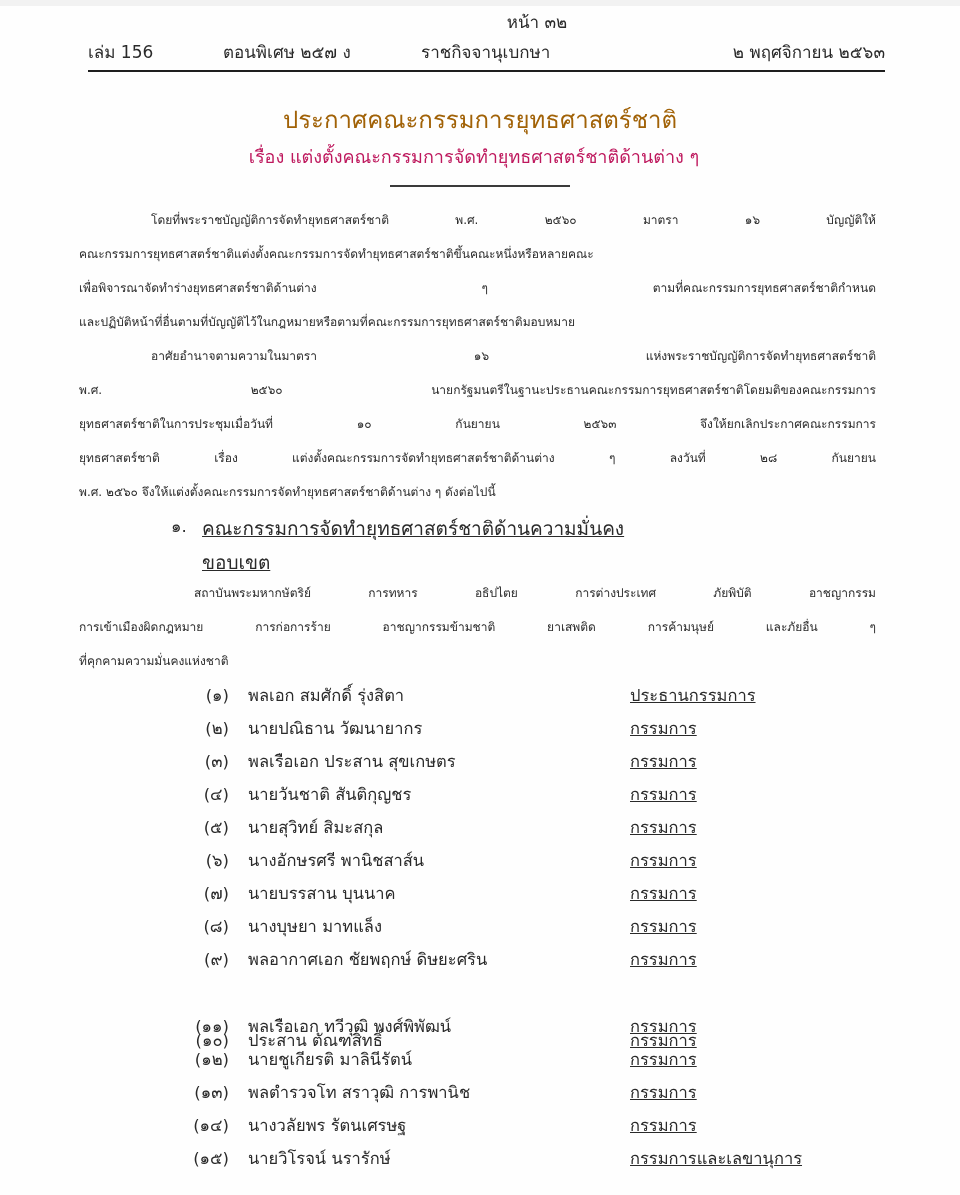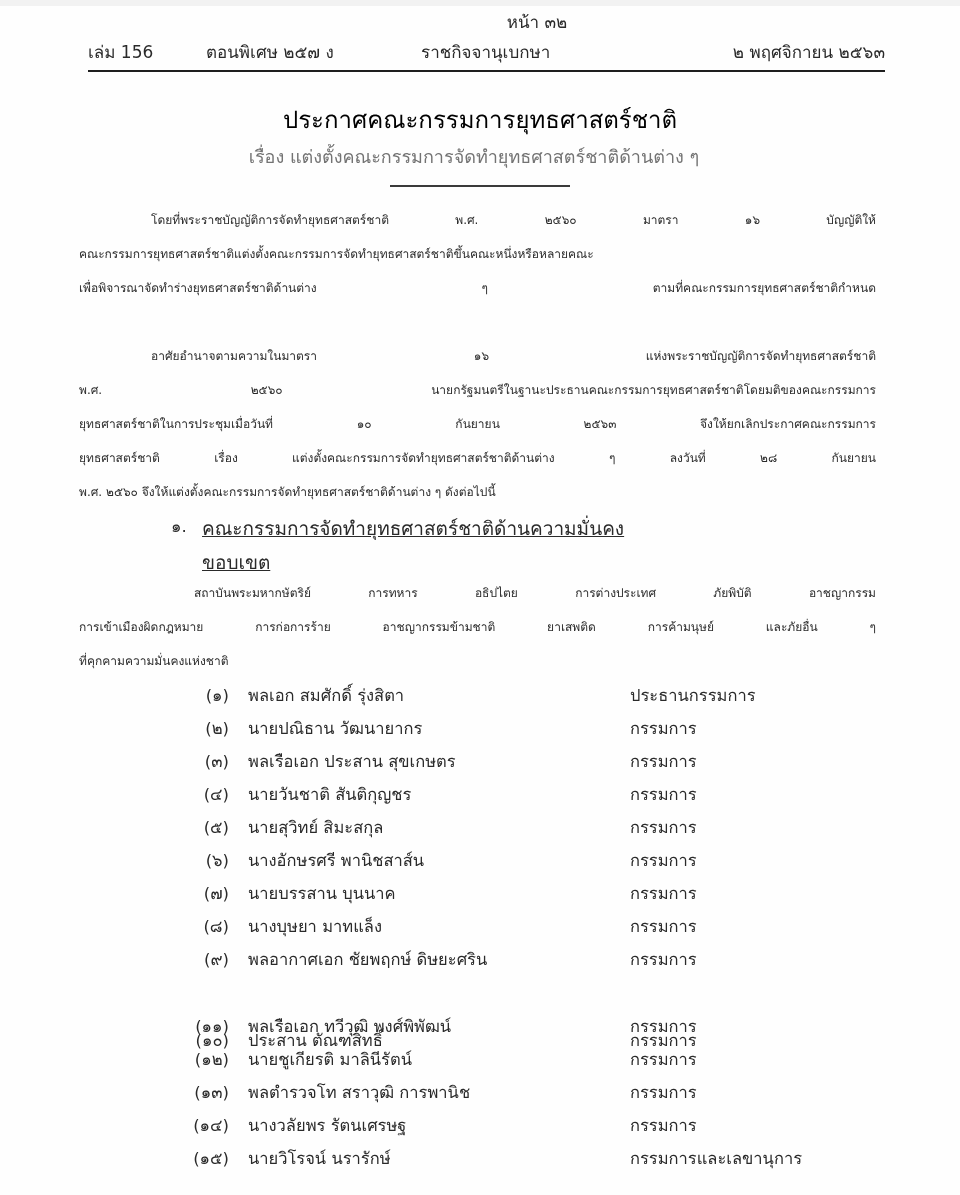--- a/index.html
+++ b/index.html
@@ -8,59 +8,60 @@
     font-family: "DejaVu Sans", sans-serif; color: #2a2a2a;
   }
   .page { position: absolute; left: 0; top: 0; width: 960px; height: 1195px; background: #fefefe; }
   .topshade { position: absolute; left: 0; top: 0; width: 960px; height: 6px; background: #f2f2f2; }
 
   .page-num { position: absolute; top: 8px; left: 0; width: 1074px; text-align: center; font-size: 17px; }
   .hdr { position: absolute; top: 38px; left: 88px; width: 797px; height: 26px; font-size: 17px; }
   .hdr span { position: absolute; top: 0; white-space: nowrap; }
   .hdr-rule { position: absolute; top: 70px; left: 88px; width: 797px; height: 2px; background: #1e1e1e; }
 
-  .title { position: absolute; top: 100px; left: 0; width: 960px; text-align: center; font-size: 24px; color: #000000; }
-  .subtitle { position: absolute; top: 142px; left: 0; width: 948px; text-align: center; font-size: 18px; color: #737373; }
+  .title { position: absolute; top: 100px; left: 0; width: 960px; text-align: center; font-size: 24px; color: #a16207; }
+  .subtitle { position: absolute; top: 142px; left: 0; width: 948px; text-align: center; font-size: 18px; color: #be185d; }
   .title-rule { position: absolute; top: 185px; left: 390px; width: 180px; height: 2px; background: #3a3a3a; }
 
   .line { position: absolute; left: 79px; width: 797px; font-size: 12px; white-space: nowrap; line-height: 24px; }
   .just { text-align: justify; text-align-last: justify; }
   .indent { padding-left: 72px; box-sizing: border-box; }
 
   .sec-num { position: absolute; left: 171px; font-size: 16.5px; }
   .sec-title { position: absolute; left: 202px; font-size: 19px; text-decoration: underline; }
 
   .member { position: absolute; left: 186px; width: 640px; height: 26px; font-size: 16.5px; white-space: nowrap; }
   .member .no { position: absolute; right: 597px; text-align: right; }
   .member .name { position: absolute; left: 62px; }
-  .member .role { position: absolute; left: 444px; }
+  .member .role { position: absolute; left: 444px; text-decoration: underline; }
 </style>
 </head>
 <body>
 
 <div class="page">
   <div class="topshade"></div>
 
   <div class="page-num">หน้า ๓๒</div>
 
   <div class="hdr">
     <span style="left:0">เล่ม 156</span>
-    <span style="left:118px">ตอนพิเศษ ๒๕๗ ง</span>
+    <span style="left:135px">ตอนพิเศษ ๒๕๗ ง</span>
     <span style="left:333px">ราชกิจจานุเบกษา</span>
     <span style="right:0">๒ พฤศจิกายน ๒๕๖๓</span>
   </div>
   <div class="hdr-rule"></div>
 
   <div class="title">ประกาศคณะกรรมการยุทธศาสตร์ชาติ</div>
   <div class="subtitle">เรื่อง แต่งตั้งคณะกรรมการจัดทำยุทธศาสตร์ชาติด้านต่าง ๆ</div>
   <div class="title-rule"></div>
 
   <div class="line just indent" style="top:208px">โดยที่พระราชบัญญัติการจัดทำยุทธศาสตร์ชาติ พ.ศ. ๒๕๖๐ มาตรา ๑๖ บัญญัติให้</div>
   <div class="line just" style="top:276px">เพื่อพิจารณาจัดทำร่างยุทธศาสตร์ชาติด้านต่าง ๆ ตามที่คณะกรรมการยุทธศาสตร์ชาติกำหนด</div>
   <div class="line just" style="top:242px">คณะกรรมการยุทธศาสตร์ชาติแต่งตั้งคณะกรรมการจัดทำยุทธศาสตร์ชาติขึ้นคณะหนึ่งหรือหลายคณะ</div>
+  <div class="line" style="top:310px">และปฏิบัติหน้าที่อื่นตามที่บัญญัติไว้ในกฎหมายหรือตามที่คณะกรรมการยุทธศาสตร์ชาติมอบหมาย</div>
 
   <div class="line just indent" style="top:344px">อาศัยอำนาจตามความในมาตรา ๑๖ แห่งพระราชบัญญัติการจัดทำยุทธศาสตร์ชาติ</div>
   <div class="line just" style="top:378px">พ.ศ. ๒๕๖๐ นายกรัฐมนตรีในฐานะประธานคณะกรรมการยุทธศาสตร์ชาติโดยมติของคณะกรรมการ</div>
   <div class="line just" style="top:412px">ยุทธศาสตร์ชาติในการประชุมเมื่อวันที่ ๑๐ กันยายน ๒๕๖๓ จึงให้ยกเลิกประกาศคณะกรรมการ</div>
   <div class="line just" style="top:446px">ยุทธศาสตร์ชาติ เรื่อง แต่งตั้งคณะกรรมการจัดทำยุทธศาสตร์ชาติด้านต่าง ๆ ลงวันที่ ๒๘ กันยายน</div>
   <div class="line" style="top:480px">พ.ศ. ๒๕๖๐ จึงให้แต่งตั้งคณะกรรมการจัดทำยุทธศาสตร์ชาติด้านต่าง ๆ ดังต่อไปนี้</div>
 
   <div class="sec-num" style="top:513px">๑.</div>
   <div class="sec-title" style="top:513px">คณะกรรมการจัดทำยุทธศาสตร์ชาติด้านความมั่นคง</div>
   <div class="sec-title" style="top:547px">ขอบเขต</div>

